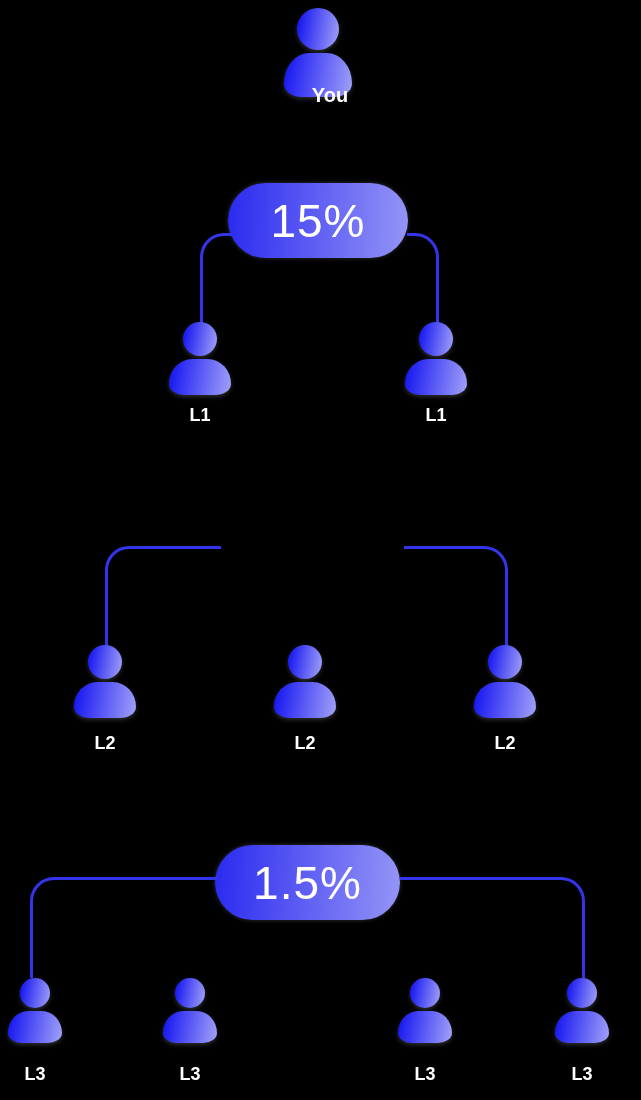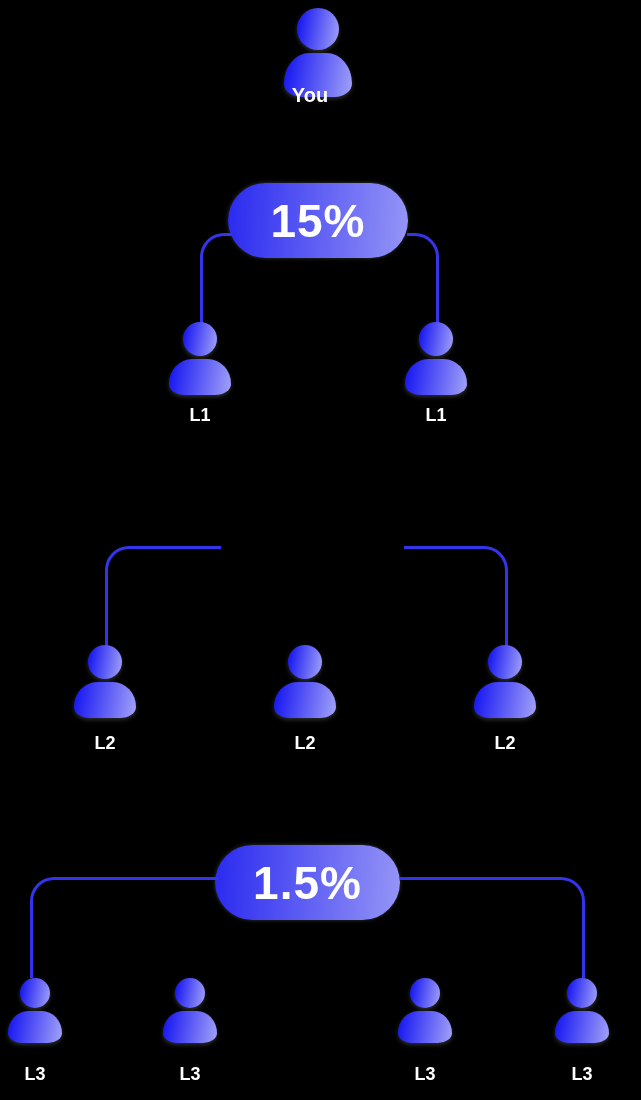--- a/index.html
+++ b/index.html
@@ -14,40 +14,40 @@
   .p-body{margin-top:3px;background:linear-gradient(100deg,#1c1cf2 8%,#9c9cf8 96%);
     border-radius:46% 46% 32% 32% / 85% 85% 38% 38%;}
   .p-lg .p-head{width:42px;height:42px;}
   .p-lg .p-body{width:68px;height:44px;}
   .p-md .p-head{width:34px;height:34px;}
   .p-md .p-body{width:62px;height:36px;}
   .p-sm .p-head{width:30px;height:30px;}
   .p-sm .p-body{width:54px;height:32px;}
   
   .badge{position:absolute;display:flex;align-items:center;justify-content:center;
-    border-radius:38px;color:#fff;font-size:46px;font-weight:700;letter-spacing:1px;
+    border-radius:38px;color:#fff;font-size:46px;font-weight:400;letter-spacing:1px;
     background:linear-gradient(93deg,#2a2af0 0%,#9595f7 100%);
     box-shadow:0 0 4px rgba(150,150,150,0.35);}
   
   .conn{position:absolute;}
   .conn-left{border-top:3px solid #3434ea;border-left:3px solid #3434ea;border-top-left-radius:24px;}
   .conn-right{border-top:3px solid #3434ea;border-right:3px solid #3434ea;border-top-right-radius:24px;}
   
   .label{position:absolute;color:#fff;font-weight:700;font-size:18px;text-align:center;}
 </style>
 </head>
 <body>
 
 <div class="stage">
 
   <div class="person p-lg" style="left:284px;top:8px;">
     <div class="p-head"></div>
     <div class="p-body"></div>
   </div>
-  <div class="label" style="left:260px;top:84px;width:100px;font-size:20px;">You</div>
+  <div class="label" style="left:280px;top:84px;width:100px;font-size:20px;">You</div>
 
   <div class="badge" style="left:228px;top:183px;width:180px;height:75px;">
     <span>15%</span>
   </div>
   <div class="conn conn-left" style="left:200px;top:233px;width:29px;height:89px;"></div>
   <div class="conn conn-right" style="left:407px;top:233px;width:29px;height:89px;"></div>
 
   <div class="person p-md" style="left:169px;top:322px;">
     <div class="p-head"></div>
     <div class="p-body"></div>

